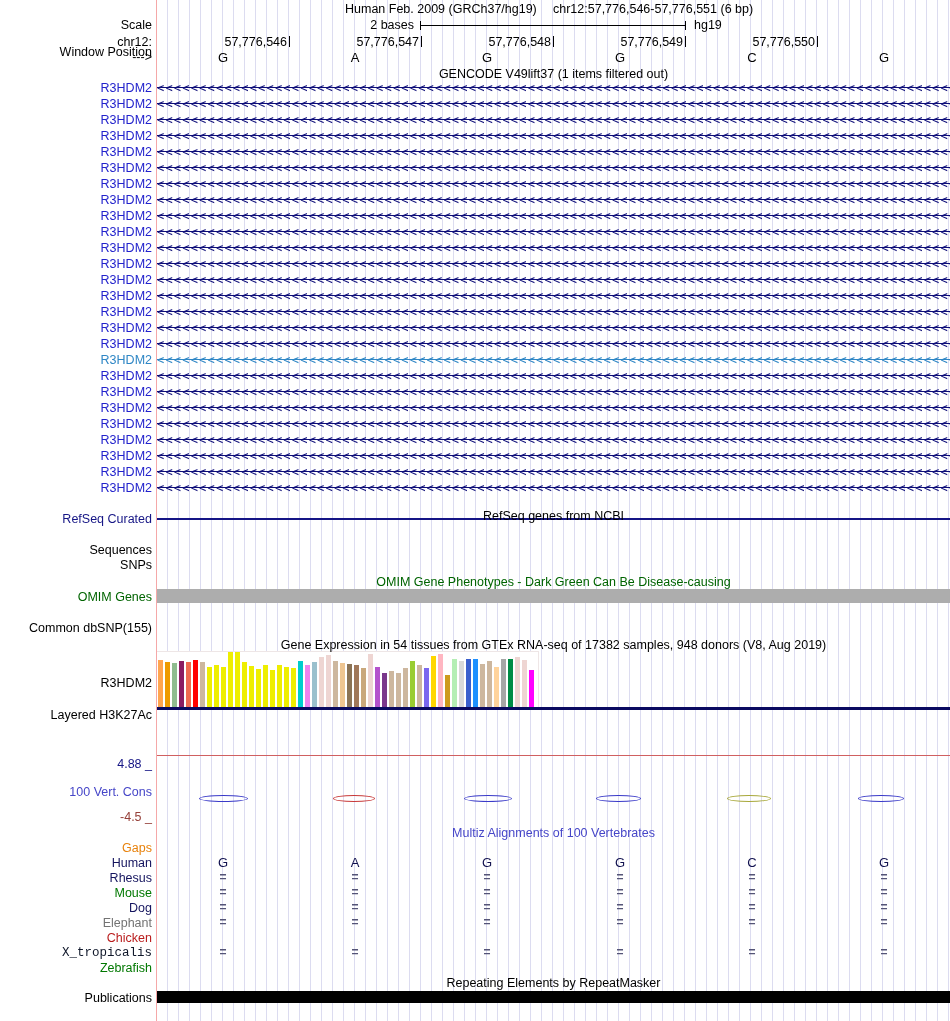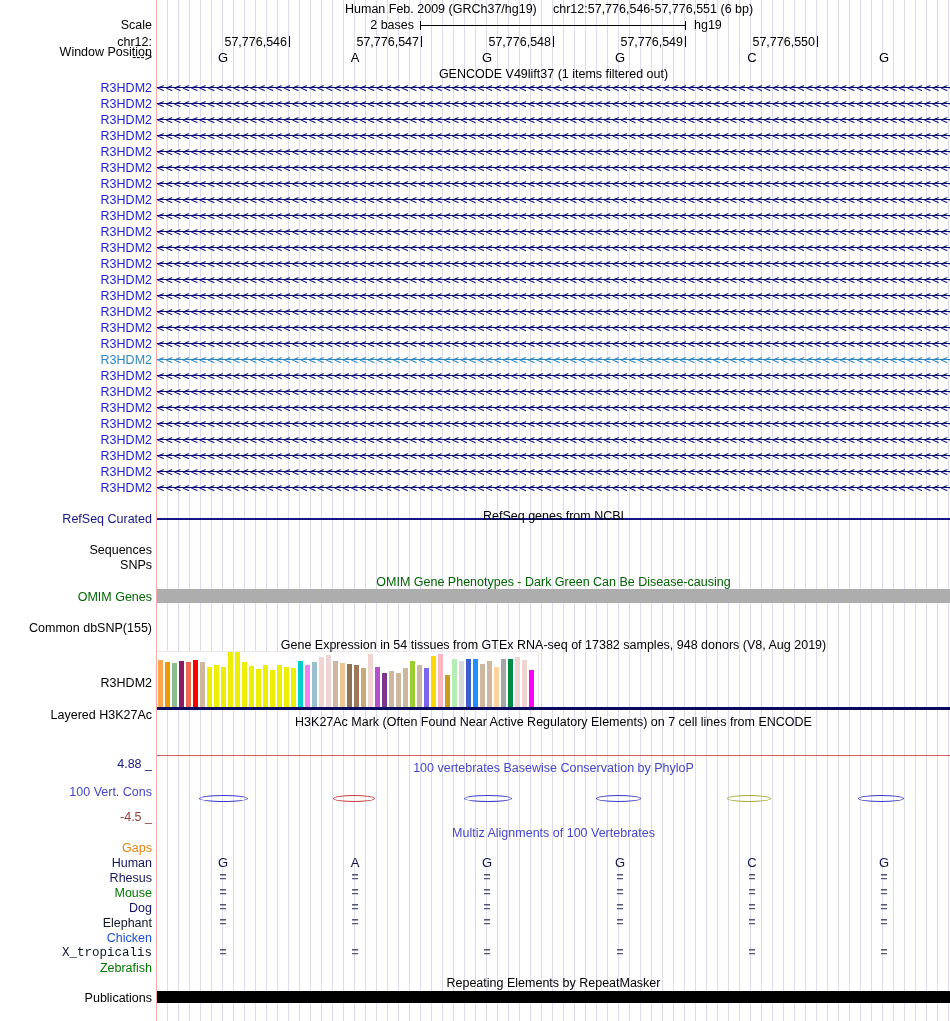--- a/index.html
+++ b/index.html
@@ -190,26 +190,24 @@
       <div class="bar" style="left: 487px; bottom: 314px; height: 46px; background: rgb(205, 183, 158);"></div>
       <div class="bar" style="left: 494px; bottom: 314px; height: 40px; background: rgb(255, 211, 155);"></div>
       <div class="bar" style="left: 501px; bottom: 314px; height: 48px; background: rgb(166, 166, 166);"></div>
       <div class="bar" style="left: 508px; bottom: 314px; height: 48px; background: rgb(0, 139, 69);"></div>
       <div class="bar" style="left: 515px; bottom: 314px; height: 50px; background: rgb(238, 213, 210);"></div>
       <div class="bar" style="left: 522px; bottom: 314px; height: 47px; background: rgb(238, 213, 210);"></div>
       <div class="bar" style="left: 529px; bottom: 314px; height: 37px; background: rgb(255, 0, 255);"></div>
     </div>
   <div class="line" style="left:157px;top:707px;width:793px;height:3px;background:#0A0A60;"></div>
 
-  <div class="ttl" style="top:715px;">H3K27Ac Mark (Often Found Near Active Regulatory Elements) on 7 cell lines from ENCODE</div>
   <span class="lbl" style="top:708px;">Layered H3K27Ac</span>
   <div class="line" style="left:157px;top:755px;width:793px;height:1px;background:#D06060;"></div>
 
   <span class="lbl" style="top:757px;color:#151585;">4.88 _</span>
-  <div class="ttl" style="top:761px;color:#4646C8;">100 vertebrates Basewise Conservation by PhyloP</div>
   <span class="lbl" style="top:785px;color:#4646C8;">100 Vert. Cons</span>
   <div id="cons-marks">
       <div class="lens" style="left: 199px; top: 795px; width: 47px; height: 5px; border: 1px solid rgb(58, 58, 200);"></div>
       <div class="lens" style="left: 333px; top: 795px; width: 40px; height: 5px; border: 1px solid rgb(200, 58, 58);"></div>
       <div class="lens" style="left: 464px; top: 795px; width: 46px; height: 5px; border: 1px solid rgb(58, 58, 200);"></div>
       <div class="lens" style="left: 596px; top: 795px; width: 43px; height: 5px; border: 1px solid rgb(58, 58, 200);"></div>
       <div class="lens" style="left: 727px; top: 795px; width: 42px; height: 5px; border: 1px solid rgb(168, 168, 58);"></div>
       <div class="lens" style="left: 858px; top: 795px; width: 44px; height: 5px; border: 1px solid rgb(58, 58, 200);"></div>
     </div>
   <span class="lbl" style="top:810px;color:#96413A;">-4.5 _</span>
@@ -238,28 +236,28 @@
       <div class="eqmark" style="left: 620px; top: 885px; color: rgb(85, 85, 119);">=</div>
       <div class="eqmark" style="left: 752px; top: 885px; color: rgb(85, 85, 119);">=</div>
       <div class="eqmark" style="left: 884px; top: 885px; color: rgb(85, 85, 119);">=</div>
       <div class="lbl" style="top: 901px; color: rgb(20, 20, 94);">Dog</div>
       <div class="eqmark" style="left: 223px; top: 900px; color: rgb(85, 85, 119);">=</div>
       <div class="eqmark" style="left: 355px; top: 900px; color: rgb(85, 85, 119);">=</div>
       <div class="eqmark" style="left: 487px; top: 900px; color: rgb(85, 85, 119);">=</div>
       <div class="eqmark" style="left: 620px; top: 900px; color: rgb(85, 85, 119);">=</div>
       <div class="eqmark" style="left: 752px; top: 900px; color: rgb(85, 85, 119);">=</div>
       <div class="eqmark" style="left: 884px; top: 900px; color: rgb(85, 85, 119);">=</div>
-      <div class="lbl" style="top: 916px; color: #0f172a;">Elephant</div>
+      <div class="lbl" style="top: 916px; color: #737373;">Elephant</div>
       <div class="eqmark" style="left: 223px; top: 915px; color: rgb(85, 85, 119);">=</div>
       <div class="eqmark" style="left: 355px; top: 915px; color: rgb(85, 85, 119);">=</div>
       <div class="eqmark" style="left: 487px; top: 915px; color: rgb(85, 85, 119);">=</div>
       <div class="eqmark" style="left: 620px; top: 915px; color: rgb(85, 85, 119);">=</div>
       <div class="eqmark" style="left: 752px; top: 915px; color: rgb(85, 85, 119);">=</div>
       <div class="eqmark" style="left: 884px; top: 915px; color: rgb(85, 85, 119);">=</div>
-      <div class="lbl" style="top: 931px; color: #1d4ed8;">Chicken</div>
+      <div class="lbl" style="top: 931px; color: #b91c1c;">Chicken</div>
       <div class="lbl" style="top: 946px; color: #0f172a; font-family: Liberation Mono, monospace;">X_tropicalis</div>
       <div class="eqmark" style="left: 223px; top: 945px; color: rgb(85, 85, 119);">=</div>
       <div class="eqmark" style="left: 355px; top: 945px; color: rgb(85, 85, 119);">=</div>
       <div class="eqmark" style="left: 487px; top: 945px; color: rgb(85, 85, 119);">=</div>
       <div class="eqmark" style="left: 620px; top: 945px; color: rgb(85, 85, 119);">=</div>
       <div class="eqmark" style="left: 752px; top: 945px; color: rgb(85, 85, 119);">=</div>
       <div class="eqmark" style="left: 884px; top: 945px; color: rgb(85, 85, 119);">=</div>
       <div class="lbl" style="top: 961px; color: rgb(0, 120, 0);">Zebrafish</div>
     </div>
 

